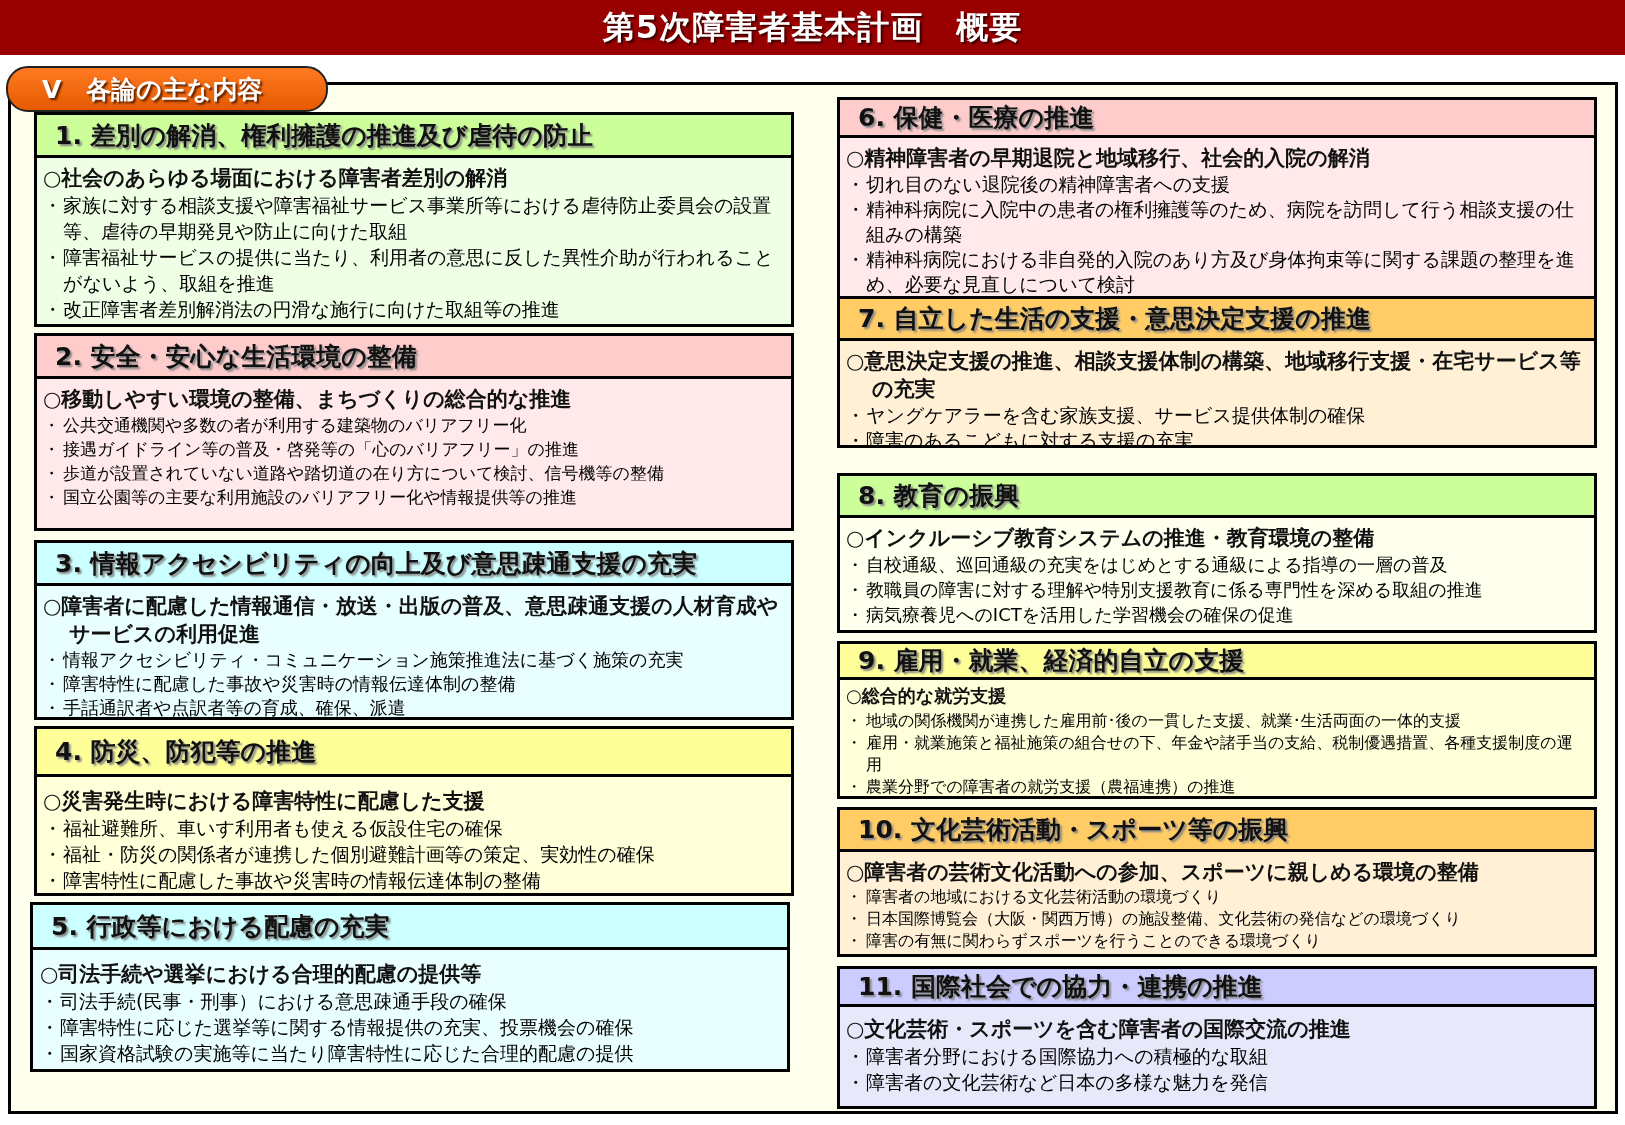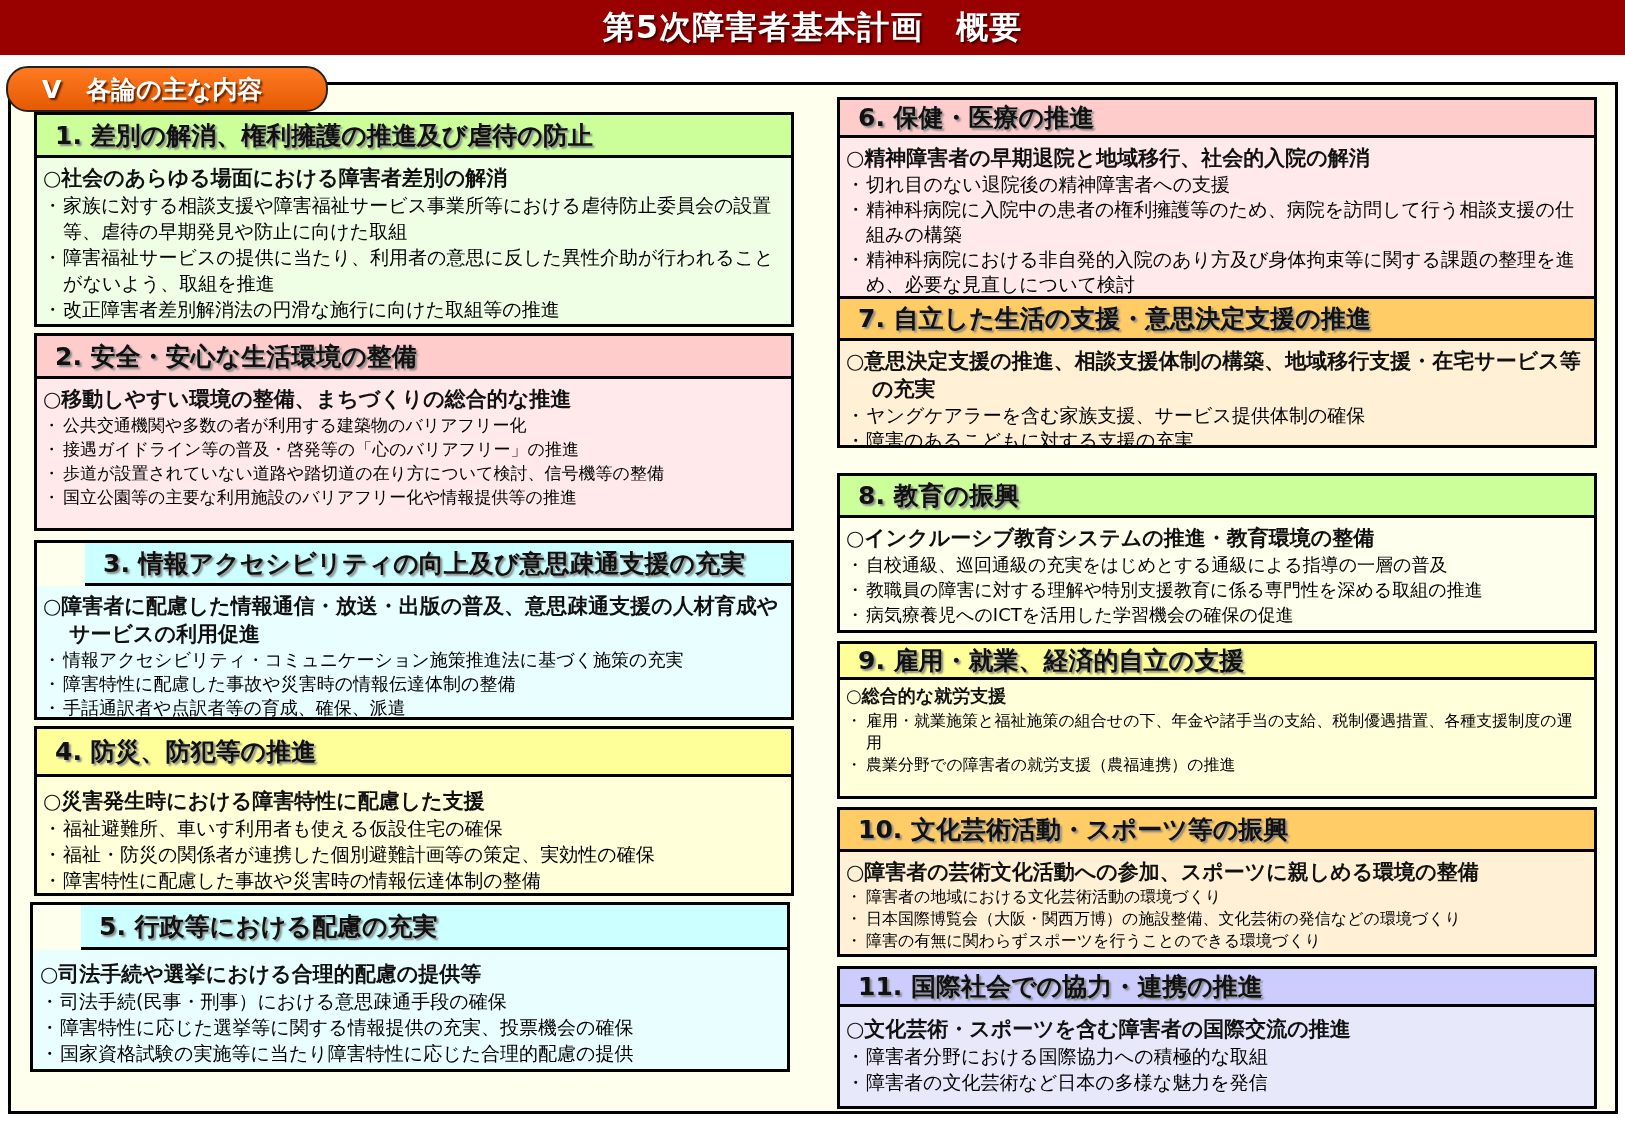--- a/index.html
+++ b/index.html
@@ -51,21 +51,21 @@
   }
   .box ul { list-style: none; }
   .box li {
     font-size: 19px; line-height: 26px; padding-left: 20px; text-indent: -20px; color: #000000;
   }
   .box li::before { content: "・"; display: inline-block; width: 20px; text-indent: 0; }
 
   
   .g .hdr { background: #ccff99; } .g .body { background: #efffe6; }
   .p .hdr { background: #ffcccc; } .p .body { background: #ffe9ea; }
-  .c .hdr { background: #ccffff; margin-left: 48px; } .c .body { background: #e9ffff; }
+  .c .hdr { background: #ccffff; } .c .body { background: #e9ffff; }
   .y .hdr { background: #ffff99; } .y .body { background: #ffffd9; }
   .o .hdr { background: #ffcc66; } .o .body { background: #fff0d6; }
   .l .hdr { background: #ccccff; } .l .body { background: #e8e8fb; }
   .g2 .hdr { background: #ccff99; } .g2 .body { background: #ffffee; }
 </style>
 </head>
 <body>
 
 <div class="title-bar">
   <span class="title">第5次障害者基本計画　概要</span>
@@ -189,20 +189,21 @@
   </div>
 </div>
 
 <div class="box y" style="left:837px;top:641px;width:760px;height:158px;">
   <div class="hdr" style="height:36px;">
       <span>9. 雇用・就業、経済的自立の支援</span>
     </div>
   <div class="body" style="padding-top:2px;">
     <div class="sub" style="font-size:18px;line-height:28px;">○総合的な就労支援</div>
     <ul>
+      <li style="font-size:16px;line-height:22px;">地域の関係機関が連携した雇用前･後の一貫した支援、就業･生活両面の一体的支援</li>
       <li style="font-size:16px;line-height:22px;">雇用・就業施策と福祉施策の組合せの下、年金や諸手当の支給、税制優遇措置、各種支援制度の運用</li>
       <li style="font-size:16px;line-height:22px;">農業分野での障害者の就労支援（農福連携）の推進</li>
     </ul>
   </div>
 </div>
 
 <div class="box o" style="left:837px;top:807px;width:760px;height:150px;">
   <div class="hdr" style="height:42px;">
       <span>10. 文化芸術活動・スポーツ等の振興</span>
     </div>

